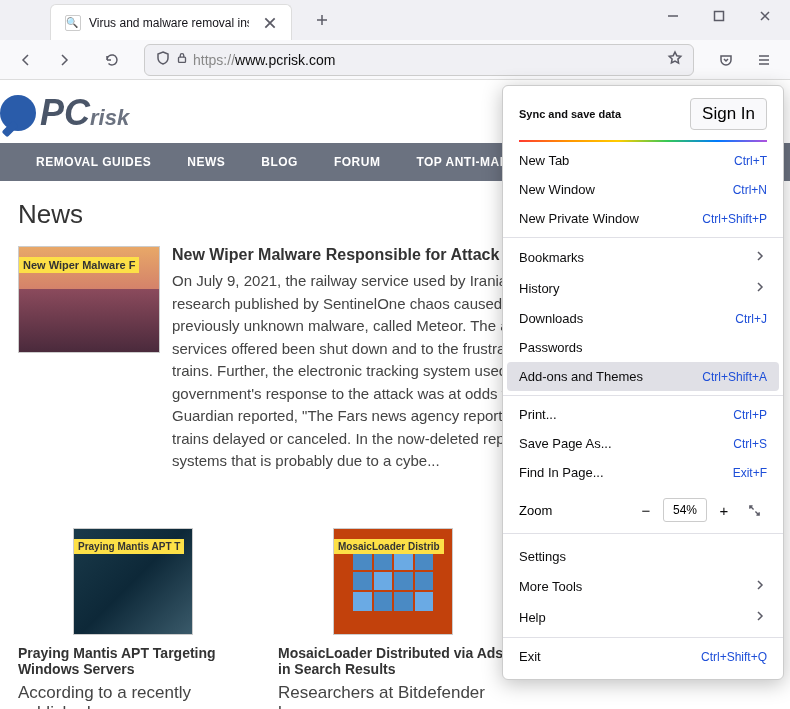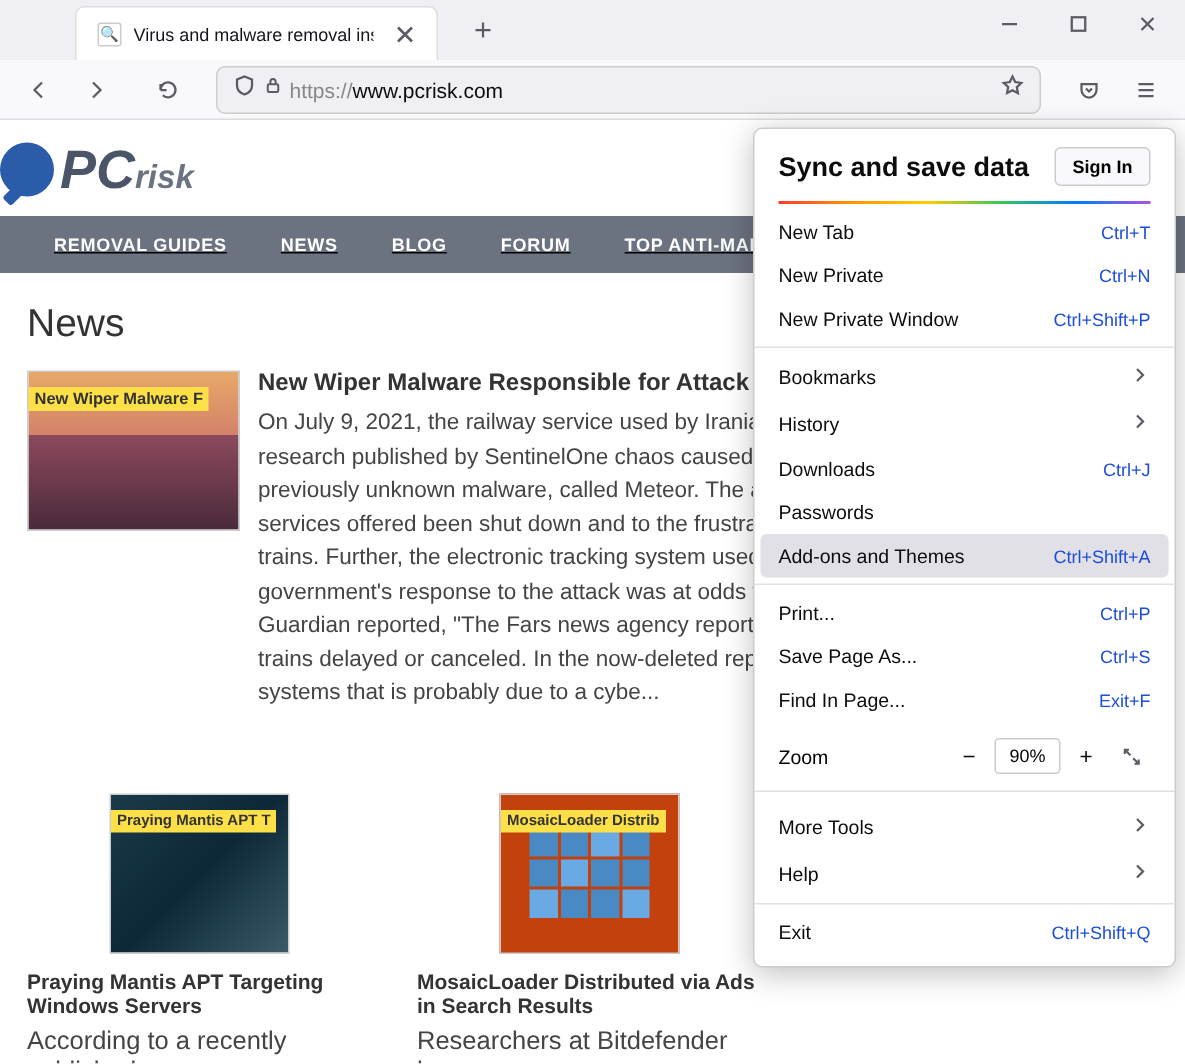--- a/index.html
+++ b/index.html
@@ -24,21 +24,21 @@
     .addr-url .host { color: #0c0c0d; }
     
     .content { position: relative; height: 629px; overflow: hidden; }
     .logo-area { padding: 12px 0 8px; }
     .logo { display: inline-flex; align-items: center; gap: 4px; }
     .logo-icon { width: 36px; height: 36px; background: #2a5caa; border-radius: 50%; position: relative; }
     .logo-icon::after { content: ''; position: absolute; width: 8px; height: 16px; background: #2a5caa; bottom: -6px; left: 6px; transform: rotate(45deg); border-radius: 2px; }
     .logo-text { font-size: 36px; font-weight: bold; font-style: italic; color: #4a5568; }
     .logo-text .risk { font-size: 22px; color: #6b7280; }
     
-    .nav-menu { background: #6b7280; display: flex; padding: 0 18px; text-decoration: underline; }
+    .nav-menu { background: #6b7280; display: flex; padding: 0 18px; }
     .nav-item { color: #fff; padding: 12px 18px; font-size: 12px; font-weight: 600; letter-spacing: 0.5px; }
     
     .page-content { padding: 18px; }
     .page-heading { font-size: 26px; color: #333; font-weight: 400; margin-bottom: 16px; }
     
     .article { display: flex; gap: 12px; }
     .article-thumb { width: 142px; height: 107px; background: linear-gradient(#e8a868 0%, #d4826a 40%, #8b4a5c 40%, #6b3a4c 70%, #4a2a3c 100%); border: 1px solid #ccc; position: relative; flex-shrink: 0; }
     .thumb-label { position: absolute; top: 10px; left: 0; background: #fde047; color: #333; font-size: 11px; padding: 2px 4px; font-weight: 600; }
     .article-body { flex: 1; }
     .article-title { font-size: 16px; font-weight: bold; color: #333; margin-bottom: 6px; }
@@ -52,22 +52,22 @@
     .mosaic { width: 80px; height: 60px; display: grid; grid-template-columns: repeat(4,1fr); grid-template-rows: repeat(3,1fr); gap: 2px; }
     .mosaic div { background: #4a8ac4; }
     .mosaic div:nth-child(3n) { background: #6aaae4; }
     .card-thumb .thumb-label { font-size: 10px; }
     .card-title { font-size: 14px; font-weight: bold; color: #333; margin-top: 10px; }
     .card-text { font-size: 17px; color: #444; margin-top: 6px; }
     
     
     .menu-overlay { position: absolute; top: 85px; right: 6px; width: 282px; background: #fff; border: 1px solid #ccc; border-radius: 6px; box-shadow: 0 4px 20px rgba(0,0,0,0.25); z-index: 100; padding-bottom: 4px; }
     .menu-header { display: flex; align-items: center; justify-content: space-between; padding: 12px 16px 10px; }
-    .menu-sync-label { font-size: 18px; font-weight: 600; color: #0c0c0d; }
-    .signin-btn { font-size: 12px; font-weight: 700; padding: 5px 11px; border: 1px solid #ccc; border-radius: 4px; background: #f9f9fb; }
+    .menu-sync-label { font-size: 11px; font-weight: 600; color: #0c0c0d; }
+    .signin-btn { font-size: 17px; font-weight: 400; padding: 5px 11px; border: 1px solid #ccc; border-radius: 4px; background: #f9f9fb; }
     .menu-rainbow { height: 2px; background: linear-gradient(90deg, #ff3b30 0%, #ff9500 20%, #ffcc00 40%, #34c759 60%, #007aff 80%, #af52de 100%); margin: 0 16px; }
     .menu-sep { height: 1px; background: #e0e0e6; margin: 4px 0; }
     .menu-items { padding: 4px 0; }
     .menu-item { display: flex; align-items: center; justify-content: space-between; padding: 7px 16px; font-size: 13px; color: #0c0c0d; cursor: pointer; }
     .menu-item.highlighted { background: #e0e0e6; border-radius: 4px; margin: 0 4px; padding: 7px 12px; }
     .menu-item .shortcut { font-size: 12px; color: #1d4ed8; }
     .menu-item .chevron { width: 14px; height: 14px; }
     .zoom-row { display: flex; align-items: center; justify-content: space-between; padding: 6px 16px; font-size: 13px; }
     .zoom-controls { display: flex; align-items: center; gap: 4px; }
     .zoom-btn { width: 26px; height: 26px; display: flex; align-items: center; justify-content: center; border-radius: 3px; font-size: 15px; color: #0c0c0d; }
@@ -217,21 +217,21 @@
     <span class="menu-sync-label">Sync and save data</span>
     <span class="signin-btn">Sign In</span>
   </div>
   <div class="menu-rainbow"></div>
   <div class="menu-items" id="menu-groups">
       <div class="menu-item">
         <span>New Tab</span>
         <span class="shortcut">Ctrl+T</span>
       </div>
       <div class="menu-item">
-        <span>New Private</span>
+        <span>New Window</span>
         <span class="shortcut">Ctrl+N</span>
       </div>
       <div class="menu-item">
         <span>New Private Window</span>
         <span class="shortcut">Ctrl+Shift+P</span>
       </div>
       <div class="menu-sep"></div>
       <div class="menu-item">
         <span>Bookmarks</span>
         <span><svg class="chevron" viewBox="0 0 14 14">
@@ -266,32 +266,35 @@
       </div>
       <div class="menu-item">
         <span>Find In Page...</span>
         <span class="shortcut">Exit+F</span>
       </div>
     </div>
   <div class="zoom-row">
     <span>Zoom</span>
     <div class="zoom-controls">
       <span class="zoom-btn">−</span>
-      <span class="zoom-val">90%</span>
+      <span class="zoom-val">54%</span>
       <span class="zoom-btn">+</span>
       <span class="zoom-btn">
           <svg viewBox="0 0 14 14" width="13" height="13">
             <path d="M2 5V2h3M12 9v3H9M2 2l4 4M12 12l-4-4"></path>
           </svg>
         </span>
     </div>
   </div>
   <div class="menu-sep"></div>
   <div class="menu-items" id="menu-groups2">
       <div class="menu-item">
+        <span>Settings</span>
+      </div>
+      <div class="menu-item">
         <span>More Tools</span>
         <span><svg class="chevron" viewBox="0 0 14 14">
             <path d="M5 3l4 4-4 4"></path>
           </svg></span>
       </div>
       <div class="menu-item">
         <span>Help</span>
         <span><svg class="chevron" viewBox="0 0 14 14">
             <path d="M5 3l4 4-4 4"></path>
           </svg></span>

